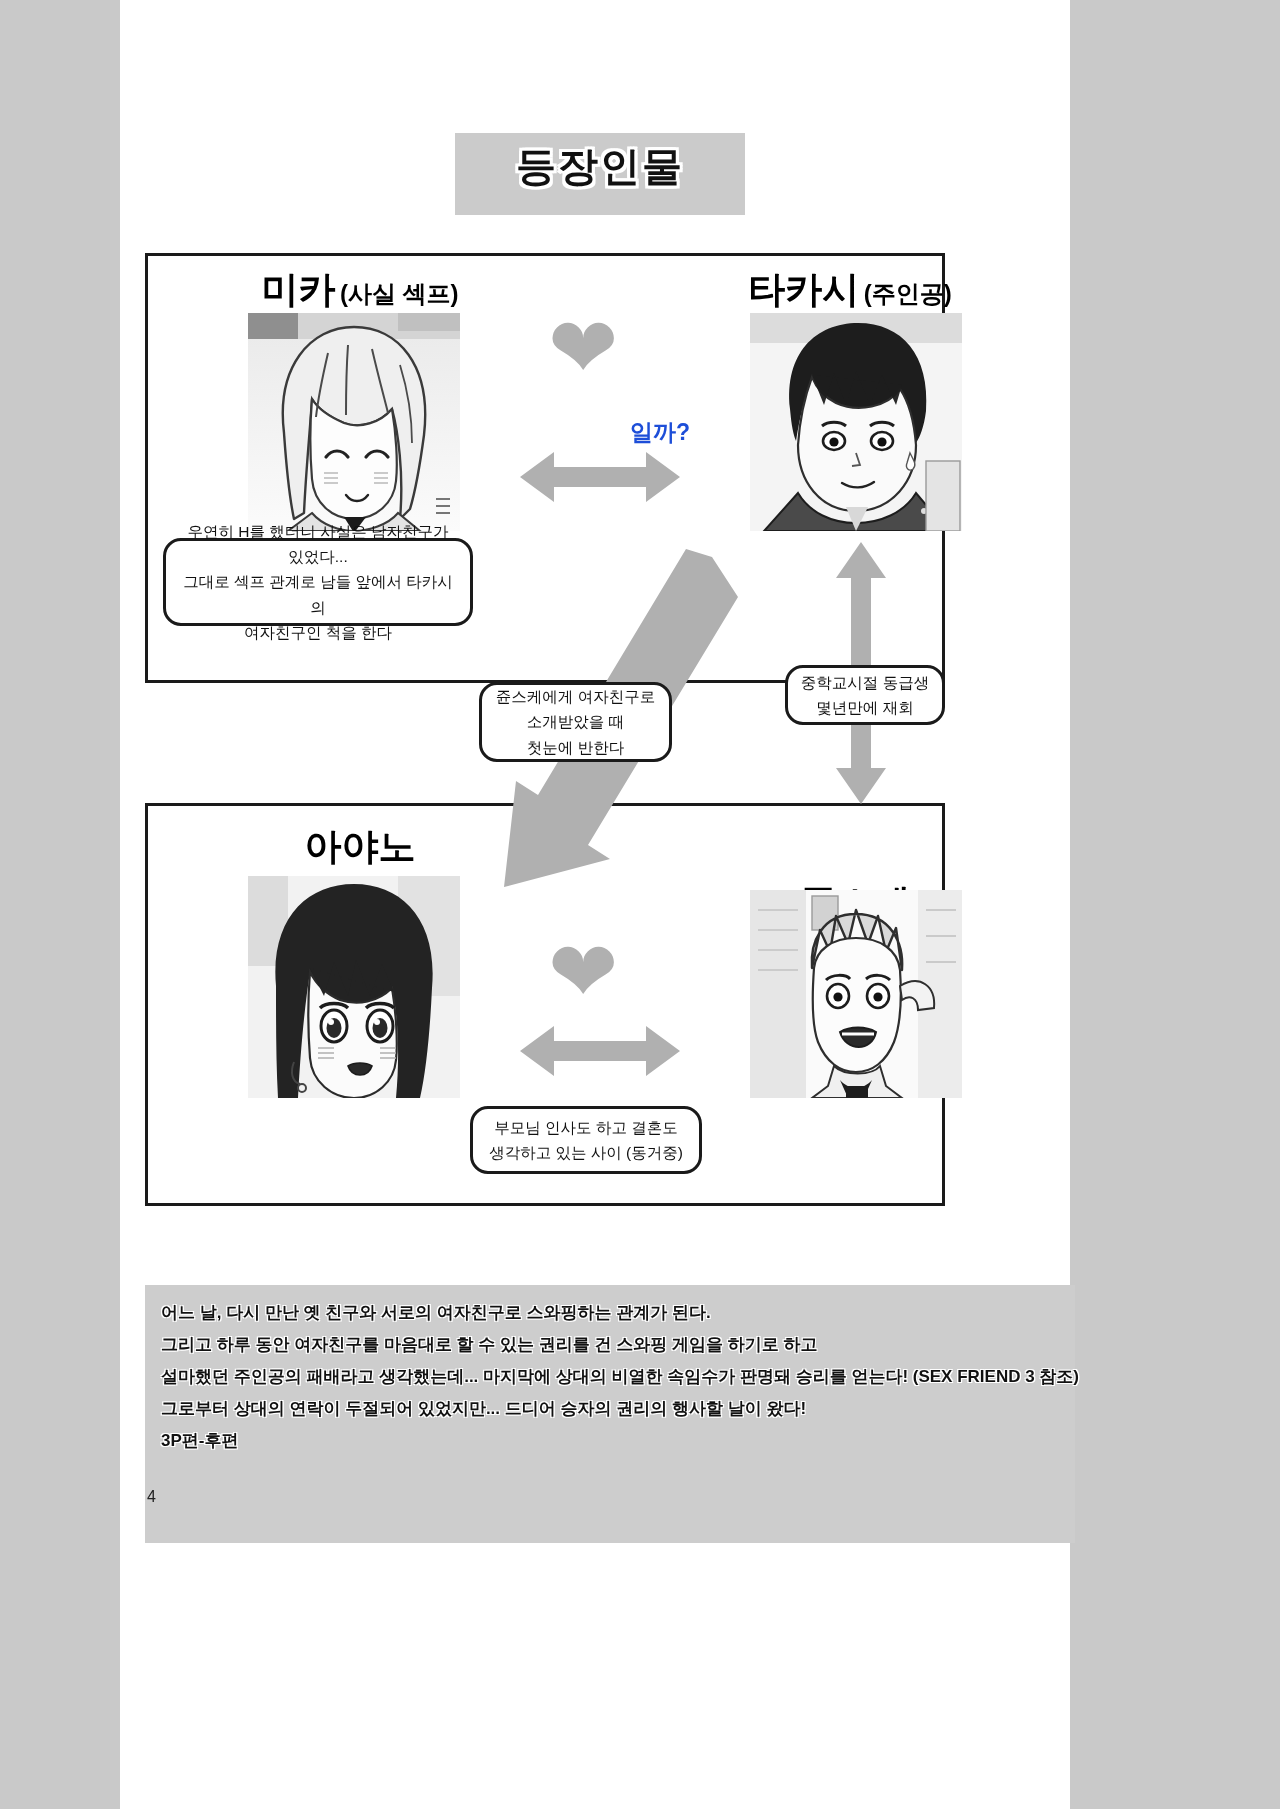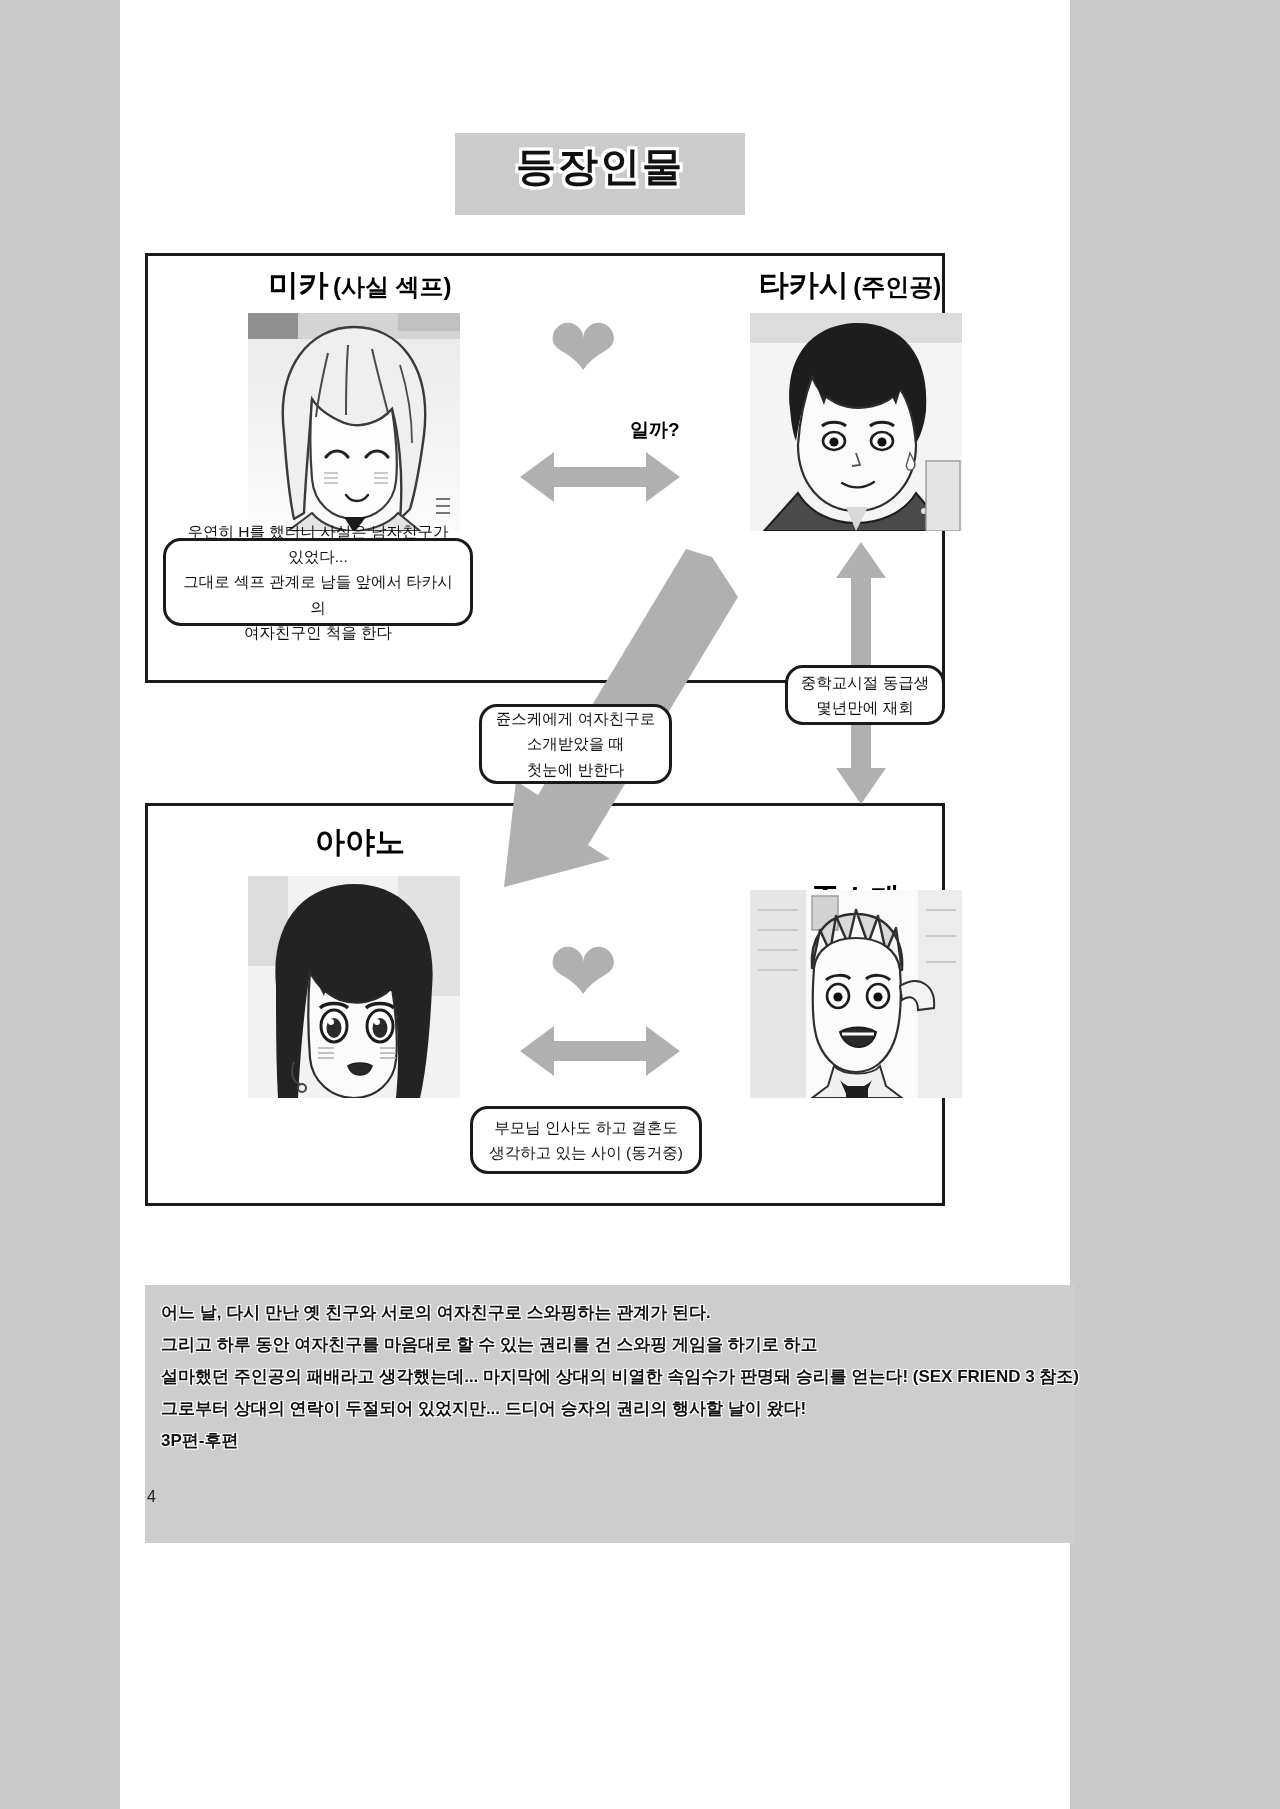--- a/index.html
+++ b/index.html
@@ -41,21 +41,21 @@
   #panel-top { left: 25px; top: 253px; width: 800px; height: 430px; }
   #panel-bottom { left: 25px; top: 803px; width: 800px; height: 403px; }
 
   
   .char-name {
     position: absolute;
     font-weight: bold; color: #000;
     white-space: nowrap;
     text-align: center;
   }
-  .char-name .big { font-size: 30px; }
+  .char-name .big { font-size: 37px; }
   .char-name .small { font-size: 24px; margin-top: 20px; }
 
   
   .portrait {
     position: absolute;
     overflow: hidden;
     background: #f7f7f7;
   }
   .portrait svg { display: block; width: 100%; height: 100%; }
 
@@ -77,21 +77,21 @@
   .heart {
     position: absolute;
     color: #b0b0b0;
     font-size: 84px;
     line-height: 1;
     z-index: 3;
     user-select: none;
   }
   .ilkka {
     position: absolute;
-    font-size: 19px; font-weight: bold; color: #000000;
+    font-size: 23px; font-weight: bold; color: #1d4ed8;
     z-index: 5; white-space: nowrap;
   }
   
   .arrow { position: absolute; z-index: 2; }
   .arrow svg { display: block; }
 
   
   .summary {
     position: absolute;
     left: 25px; top: 1285px;
@@ -244,21 +244,21 @@
       <path d="M244 0 L270 40 L120 288 L142 302 L36 330 L48 224 L70 238 L218 -8 Z" fill="#b0b0b0" transform="translate(-4,12)"></path>
     </svg>
   </div>
 
   <div class="arrow" style="left:712px; top:542px;">
     <svg width="58" height="262" viewBox="0 0 58 262">
       <path d="M29 0 L54 36 L39 36 L39 226 L54 226 L29 262 L4 226 L19 226 L19 36 L4 36 Z" fill="#b0b0b0"></path>
     </svg>
   </div>
 
-  <div class="bubble" style="left:359px; top:704px; width:193px; height:80px;text-align:center;">
+  <div class="bubble" style="left:359px; top:682px; width:193px; height:80px;text-align:center;">
     <div>
       <div>쥰스케에게 여자친구로</div>
       <div>소개받았을 때</div>
       <div>첫눈에 반한다</div>
     </div>
   </div>
 
   <div class="bubble" style="left:665px; top:665px; width:160px; height:60px;">
     <div>
       <div>중학교시절 동급생</div>

